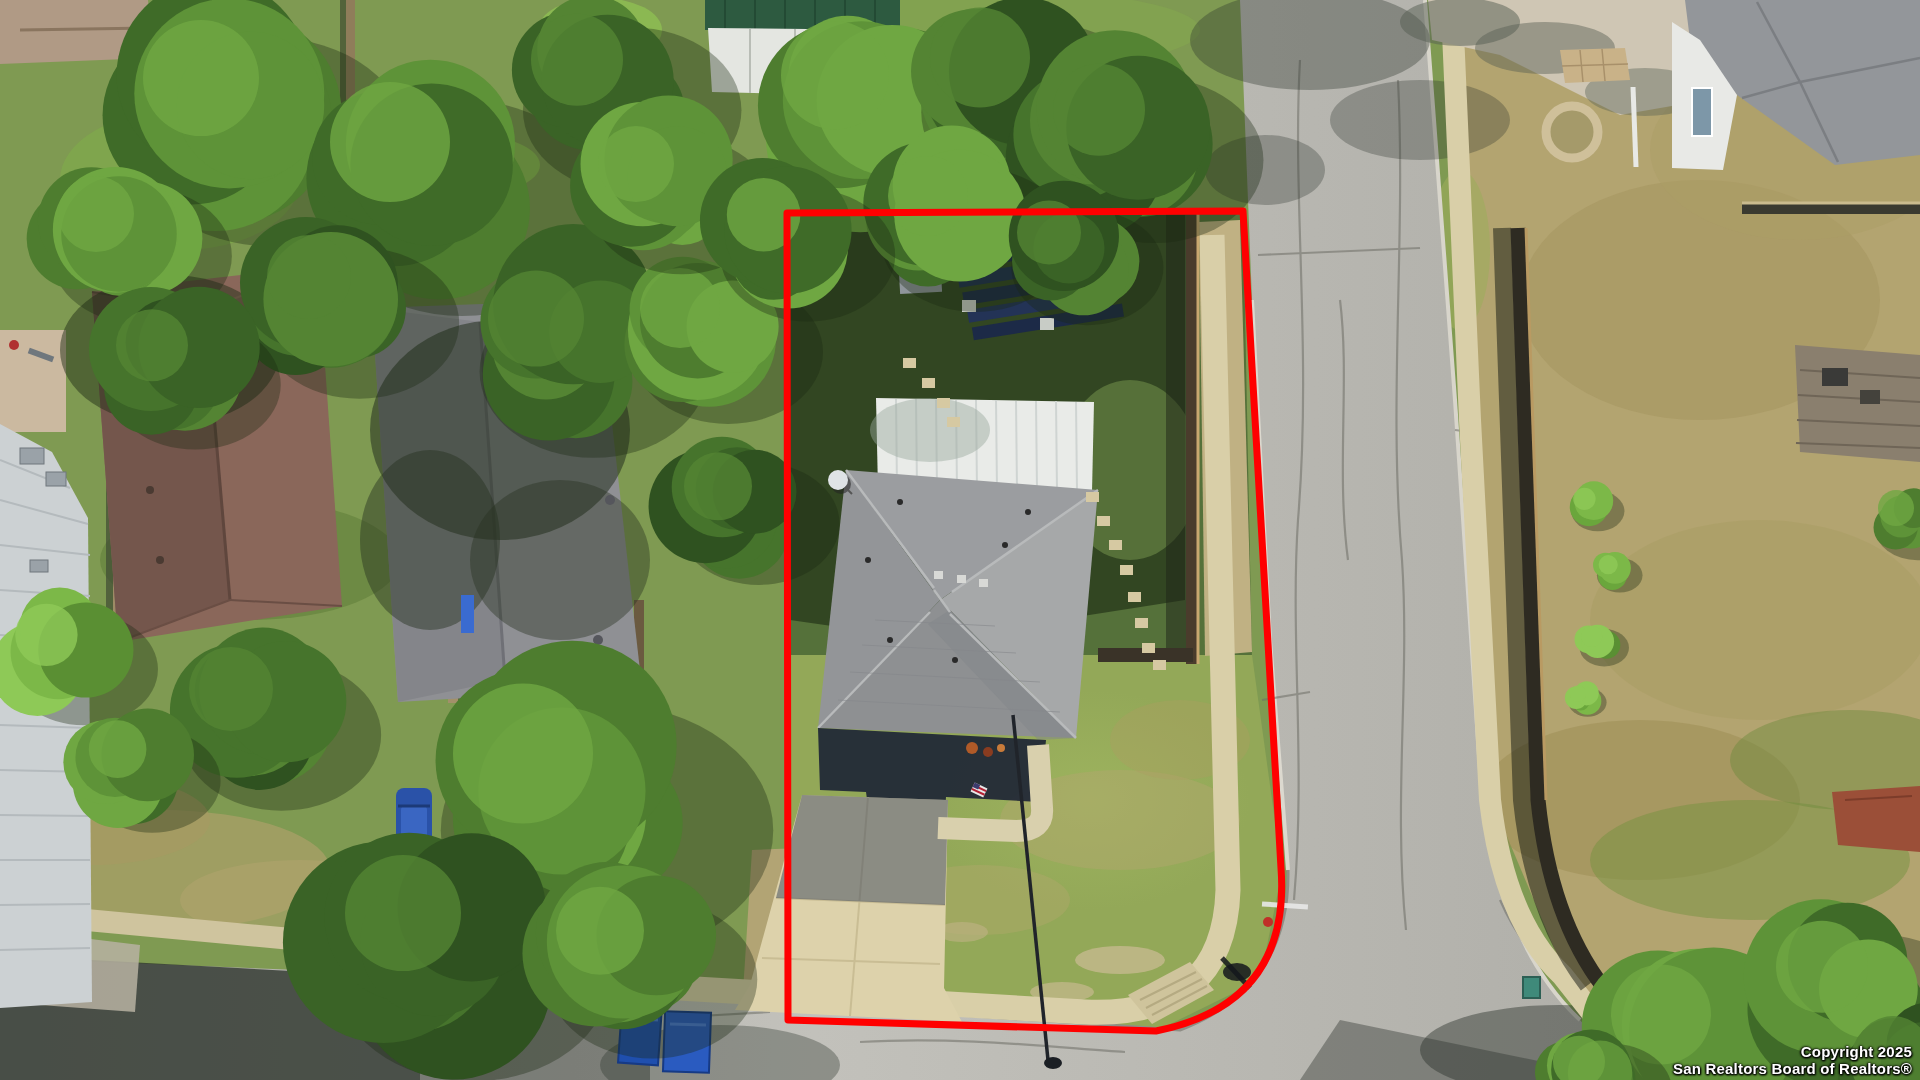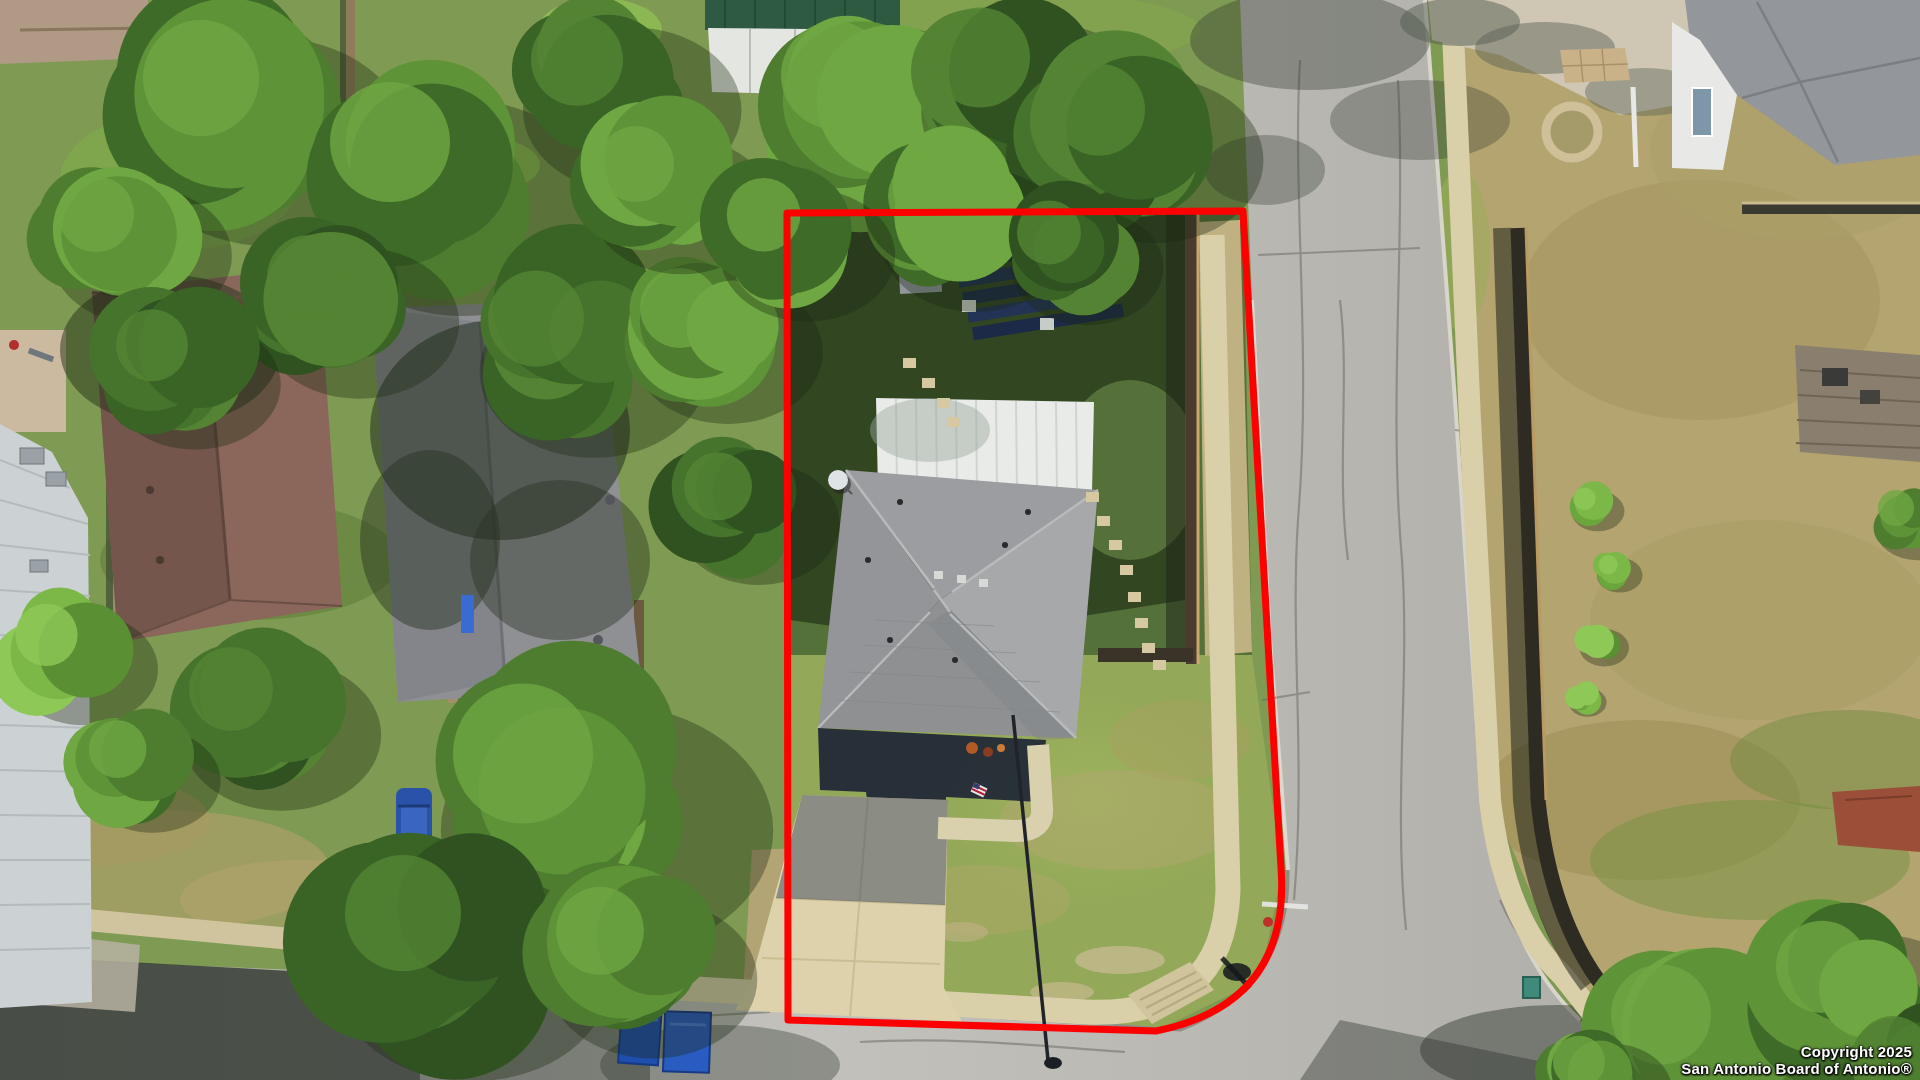--- a/index.html
+++ b/index.html
@@ -728,15 +728,15 @@
           <circle cx="1586.6097719786637" cy="693.2686893276655" r="12.13880658436214" fill="#8ec957"></circle>
           <circle cx="1578" cy="693.6" r="8" fill="#8ec957" opacity="0.8"></circle>
         </g>
       </g>
 
   <path id="boundary-line" d="M788,1020 L787,213 L1243,211 L1281,868 Q1291,1004 1156,1031 Z" fill="none" stroke="#FF0000" stroke-width="7" stroke-linejoin="round" stroke-linecap="round"></path>
 </svg>
 
   <div class="watermark">
     <div>Copyright 2025</div>
-    <div>San Antonio Board of Antonio®</div>
+    <div>San Realtors Board of Realtors®</div>
   </div>
 </div>
 
 </body></html>

